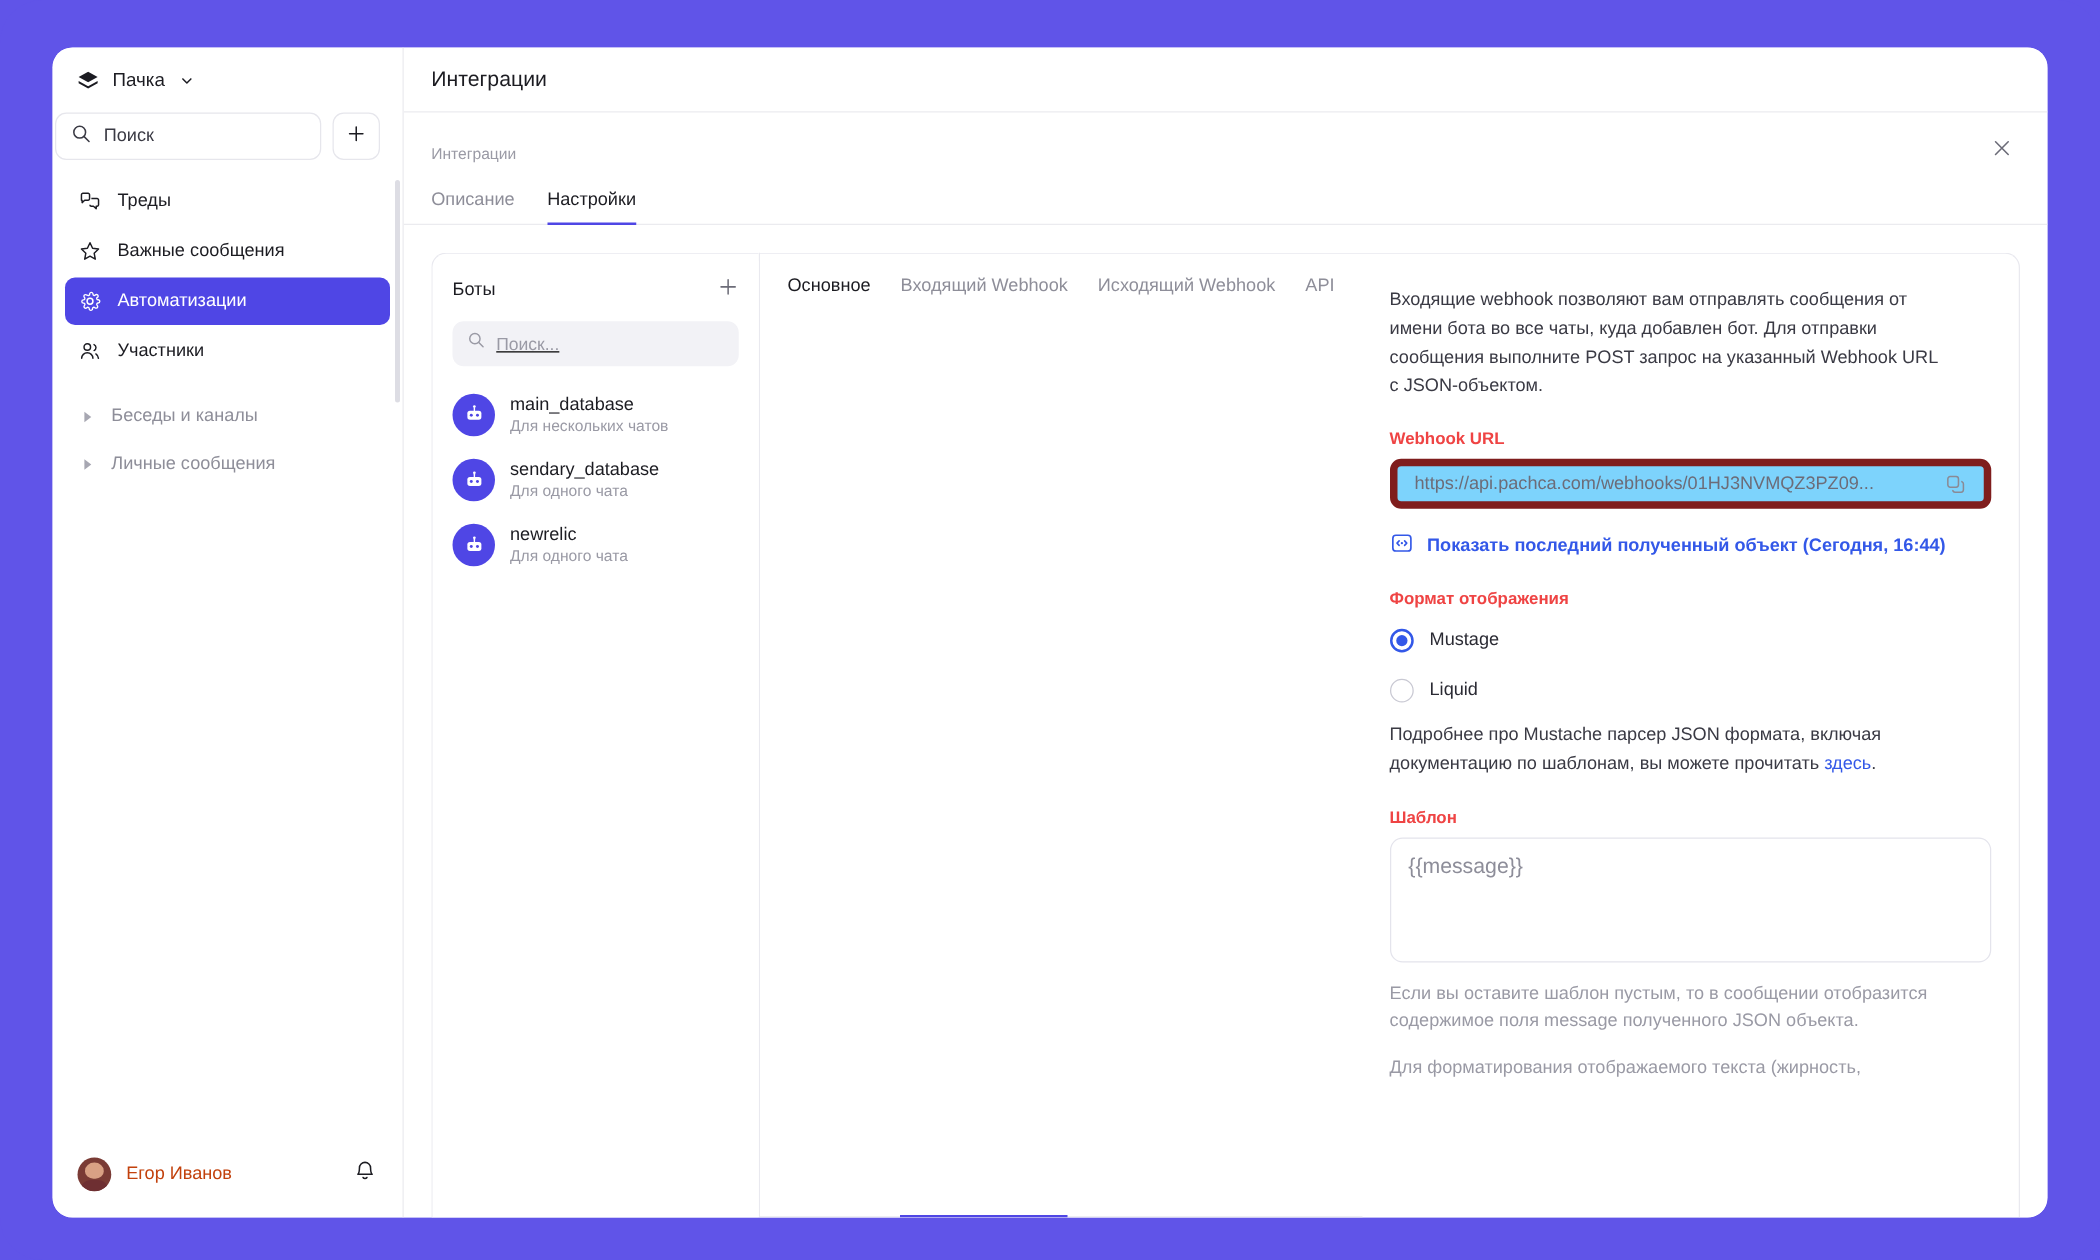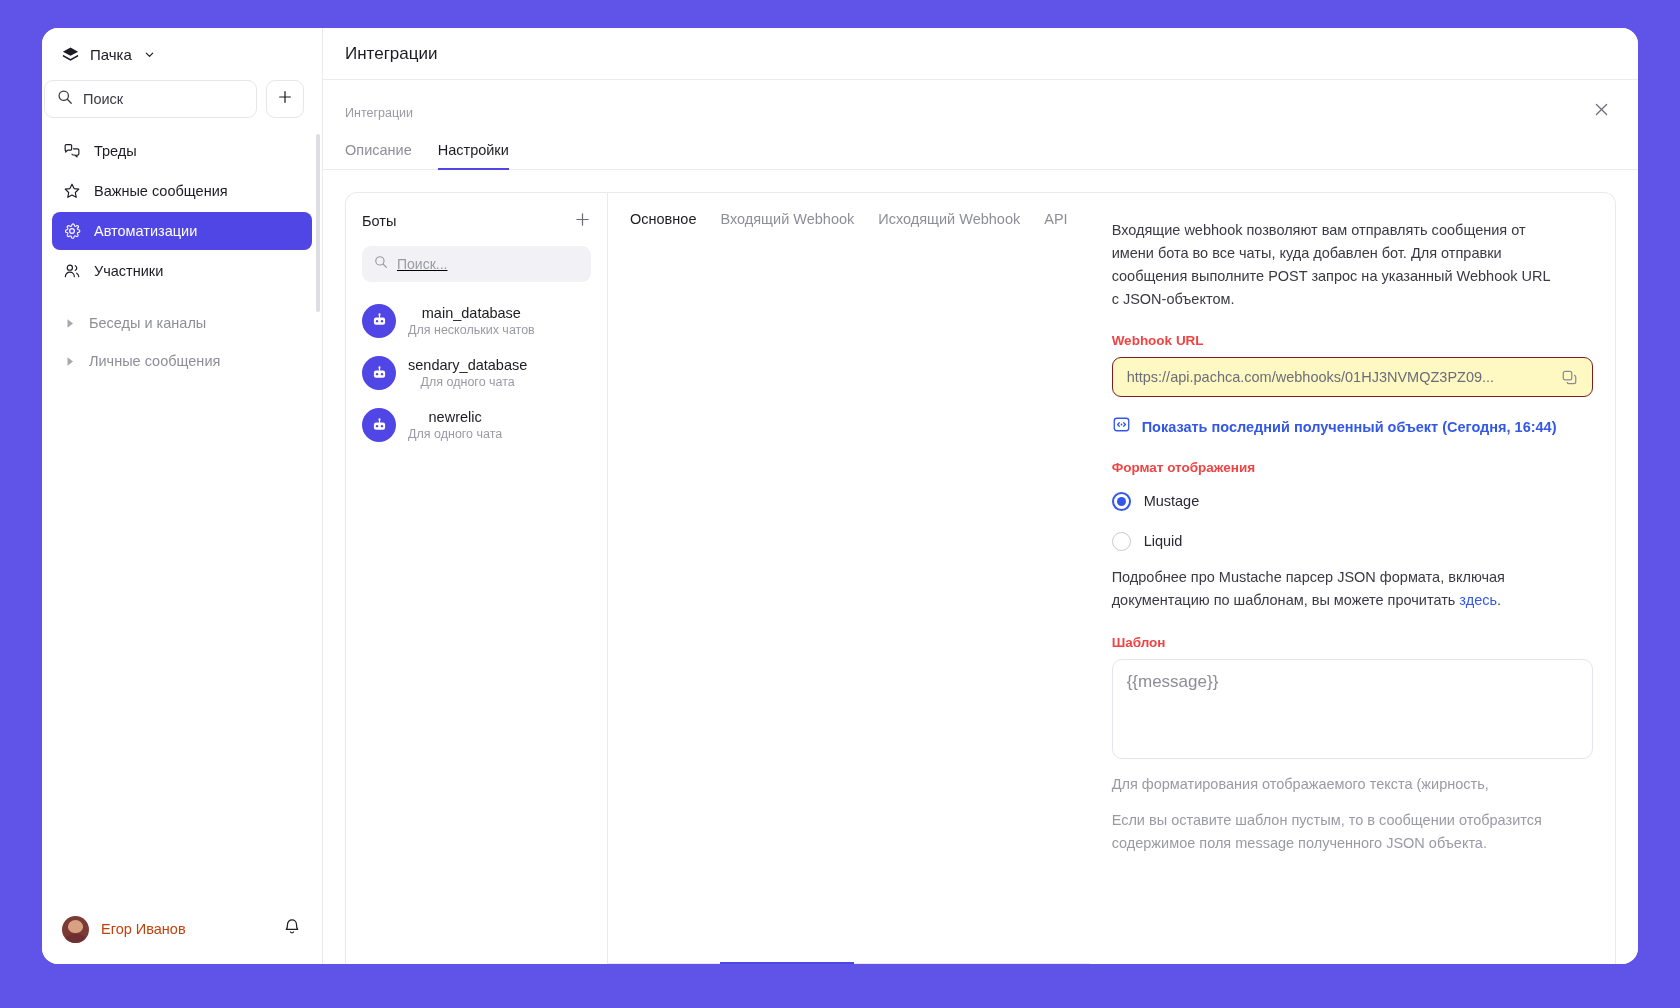--- a/index.html
+++ b/index.html
@@ -16,21 +16,21 @@
   }
   .frame {
     position: absolute;
     left: 0; top: 0;
     width: 1680px; height: 1008px;
     background: #6054E8;
     border-radius: 34px;
   }
   .app {
     position: absolute;
-    left: 42px; top: 28px;
+    left: 42px; top: 38px;
     width: 1596px; height: 936px;
     background: #ffffff;
     border-radius: 16px 16px 16px 16px;
     display: flex;
     overflow: hidden;
   }
 
   
   .sidebar {
     width: 281px;
@@ -208,21 +208,20 @@
   }
   .bots-col {
     width: 262px;
     border: 1px solid #e9e9ef;
     border-right: none;
     border-radius: 12px 0 0 0;
     border-bottom: none;
     padding: 18px 16px 16px 16px;
     flex-shrink: 0;
     background:#fff;
-    text-align:center;
   }
   .bots-head {
     display:flex; align-items:center; justify-content:space-between;
     margin-bottom: 14px;
   }
   .bots-head .t { font-size: 14.5px; color:#1c1c22; }
   .bots-search {
     height: 36px;
     background: #f2f2f6;
     border-radius: 9px;
@@ -283,22 +282,22 @@
     max-width: 445px;
   }
   .field-label {
     font-size: 13.5px;
     font-weight: 700;
     color: #ef4444;
     margin: 22px 0 9px 0;
   }
   .url-input {
     height: 40px;
-    background: #fef9c3;
-    border: 1px solid #7f1d1d;
+    background: #7dd3fc;
+    border: 6px solid #7f1d1d;
     border-radius: 9px;
     display: flex; align-items: center;
     padding: 0 14px;
     gap: 12px;
     max-width: 960px;
   }
   .url-input .val { font-size: 14.5px; color:#6c6c78; flex:1; white-space:nowrap; overflow:hidden;}
   .copy-ic { color:#8a8a95; display:flex; flex-shrink:0;}
 
   .link-row {
@@ -598,21 +597,21 @@
               </div>
             </div>
 
             <p class="note"><span>Подробнее про Mustache парсер JSON формата, включая документацию по шаблонам, вы можете прочитать </span><a href="#">здесь</a><span>.</span></p>
 
             <div class="field-label">Шаблон</div>
             <div class="tpl-area">
               <span>{{message}}</span>
             </div>
 
+            <p class="grey-note">Если вы оставите шаблон пустым, то в сообщении отобразится содержимое поля message полученного JSON объекта.</p>
             <p class="grey-note">Для форматирования отображаемого текста (жирность,</p>
-            <p class="grey-note">Если вы оставите шаблон пустым, то в сообщении отобразится содержимое поля message полученного JSON объекта.</p>
           </div>
         </div>
 
       </div>
     </div>
   </section>
 </div>
 
 </body></html>

